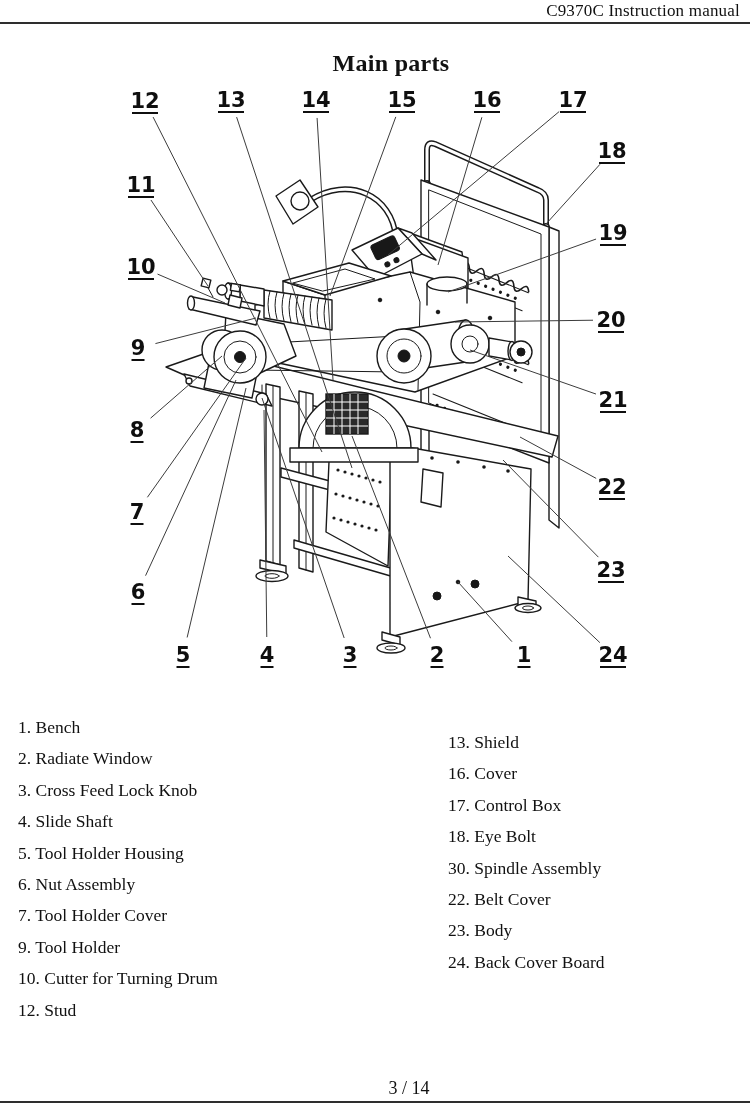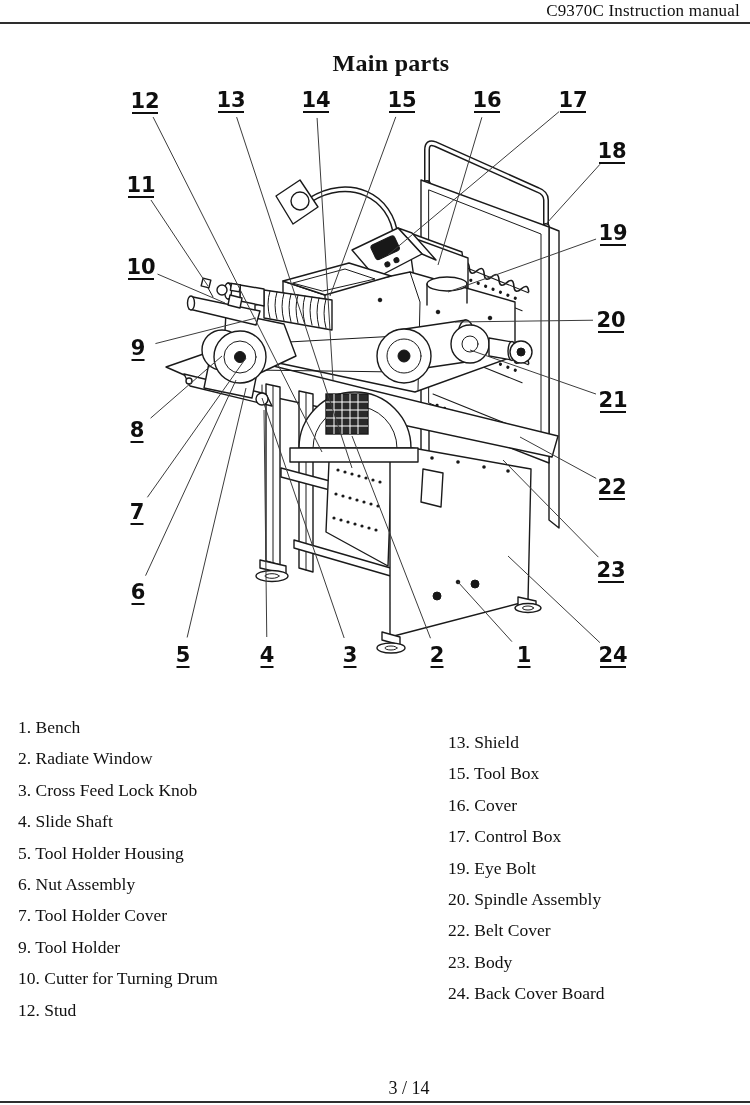--- a/index.html
+++ b/index.html
@@ -361,25 +361,24 @@
         <div class="part-item">4. Slide Shaft</div>
         <div class="part-item">5. Tool Holder Housing</div>
         <div class="part-item">6. Nut Assembly</div>
         <div class="part-item">7. Tool Holder Cover</div>
         <div class="part-item">9. Tool Holder</div>
         <div class="part-item">10. Cutter for Turning Drum</div>
         <div class="part-item">12. Stud</div>
       </div>
     <div class="col-right">
         <div class="part-item">13. Shield</div>
-        <div class="part-item">15. Tool Box</div>
         <div class="part-item">16. Cover</div>
         <div class="part-item">17. Control Box</div>
-        <div class="part-item">19. Eye Bolt</div>
-        <div class="part-item">20. Spindle Assembly</div>
+        <div class="part-item">18. Eye Bolt</div>
+        <div class="part-item">30. Spindle Assembly</div>
         <div class="part-item">22. Belt Cover</div>
         <div class="part-item">23. Body</div>
         <div class="part-item">24. Back Cover Board</div>
       </div>
   </div>
 
   <div class="footer">3 / 14</div>
   <div class="ftr-rule"></div>
 </div>
 

